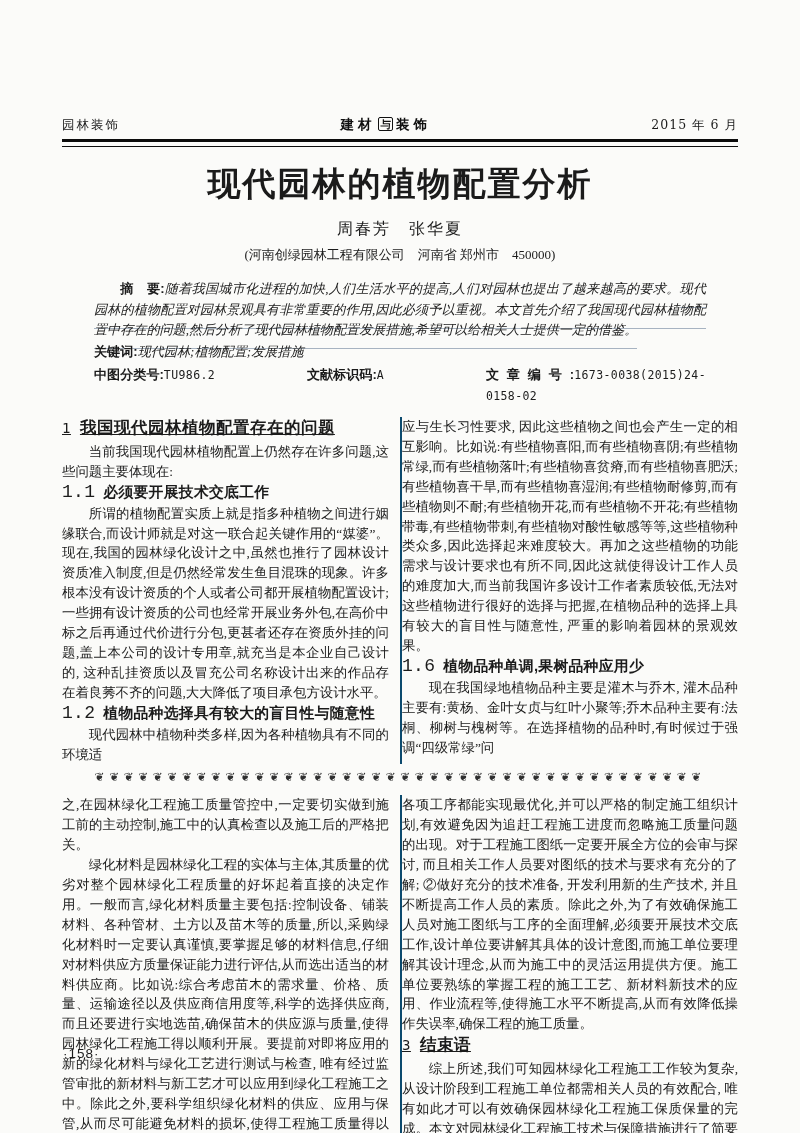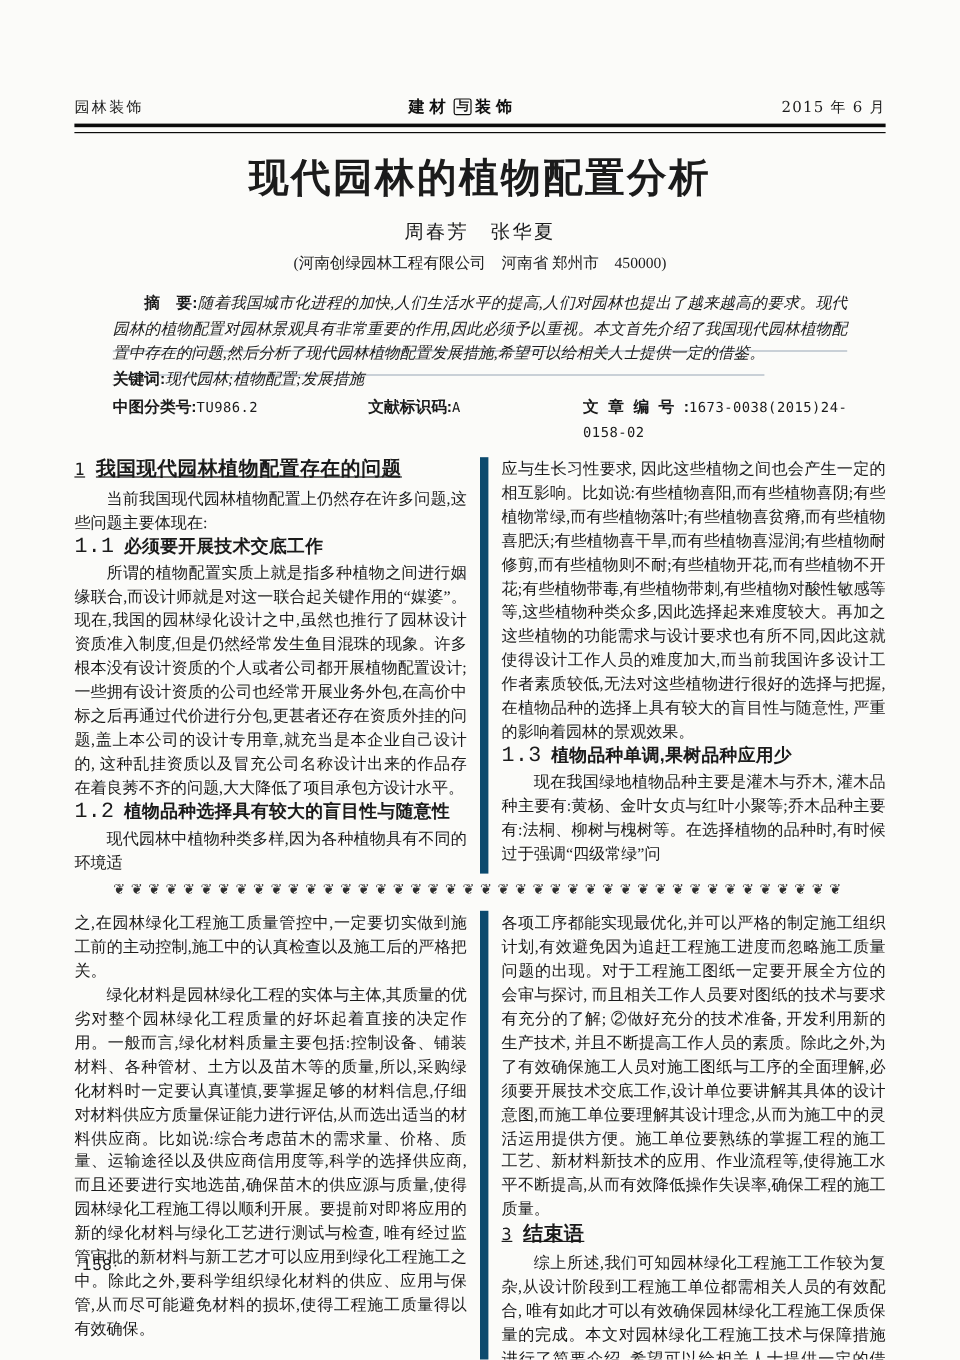--- a/index.html
+++ b/index.html
@@ -12,21 +12,21 @@
   .page {
     position:relative;
     width:800px; height:1133px;
     padding:0 62px;
     box-sizing:border-box;
     overflow:hidden;
   }
   
   .jheader {
     display:flex; justify-content:space-between; align-items:flex-end;
-    padding-top:80px;
+    padding-top:116px;
     font-size:12.5px;
   }
   .jheader .hleft { letter-spacing:2px; }
   .jheader .hright { font-family:"DejaVu Serif",serif; letter-spacing:1px; }
   .jheader .hcenter {
     font-family:"Liberation Sans",sans-serif; font-weight:700;
     font-size:13.5px; letter-spacing:4px; color:#101010;
   }
   .hcenter .boxed {
     display:inline-block; border:1.5px solid #101010; border-radius:2px;
@@ -65,21 +65,21 @@
     font-size:11.5px; letter-spacing:0.4px;
   }
   
   .cols { display:flex; margin-top:11px; }
   .col {
     width:50%; box-sizing:border-box;
     font-size:13.4px; line-height:19.9px;
     text-align:justify;
   }
   .col.cleft  { padding-right:11px; }
-  .col.cright { padding-left:11px; border-left:7px solid #0c4a6e; }
+  .col.cright { border-left:2px solid #0c4a6e; }
   .col p { margin:0; }
   .ind { text-indent:2em; }
   h2.sec {
     font-family:"Liberation Sans",sans-serif; font-weight:700;
     font-size:16.5px; margin:1px 0 3px; letter-spacing:0.5px;text-decoration:underline;
   }
   h2.sec .num { font-family:"DejaVu Sans Mono",monospace; font-weight:400; font-size:14px; margin-right:9px; }
   h3.sub {
     font-family:"Liberation Sans",sans-serif; font-weight:700;
     font-size:14.8px; margin:1px 0 1px; letter-spacing:0.3px;
@@ -129,21 +129,21 @@
     <div class="col cleft">
       <h2 class="sec"><span class="num">1</span><span>我国现代园林植物配置存在的问题</span></h2>
       <p class="ind">当前我国现代园林植物配置上仍然存在许多问题,这些问题主要体现在:</p>
       <h3 class="sub"><span class="num">1.1</span><span>必须要开展技术交底工作</span></h3>
       <p class="ind">所谓的植物配置实质上就是指多种植物之间进行姻缘联合,而设计师就是对这一联合起关键作用的“媒婆”。现在,我国的园林绿化设计之中,虽然也推行了园林设计资质准入制度,但是仍然经常发生鱼目混珠的现象。许多根本没有设计资质的个人或者公司都开展植物配置设计; 一些拥有设计资质的公司也经常开展业务外包,在高价中标之后再通过代价进行分包,更甚者还存在资质外挂的问题,盖上本公司的设计专用章,就充当是本企业自己设计的, 这种乱挂资质以及冒充公司名称设计出来的作品存在着良莠不齐的问题,大大降低了项目承包方设计水平。</p>
       <h3 class="sub"><span class="num">1.2</span><span>植物品种选择具有较大的盲目性与随意性</span></h3>
       <p class="ind">现代园林中植物种类多样,因为各种植物具有不同的环境适</p>
     </div>
     <div class="col cright">
       <p>应与生长习性要求, 因此这些植物之间也会产生一定的相互影响。比如说:有些植物喜阳,而有些植物喜阴;有些植物常绿,而有些植物落叶;有些植物喜贫瘠,而有些植物喜肥沃;有些植物喜干旱,而有些植物喜湿润;有些植物耐修剪,而有些植物则不耐;有些植物开花,而有些植物不开花;有些植物带毒,有些植物带刺,有些植物对酸性敏感等等,这些植物种类众多,因此选择起来难度较大。再加之这些植物的功能需求与设计要求也有所不同,因此这就使得设计工作人员的难度加大,而当前我国许多设计工作者素质较低,无法对这些植物进行很好的选择与把握,在植物品种的选择上具有较大的盲目性与随意性, 严重的影响着园林的景观效果。</p>
-      <h3 class="sub"><span class="num">1.3</span><span>植物品种单调,果树品种应用少</span></h3>
+      <h3 class="sub"><span class="num">1.6</span><span>植物品种单调,果树品种应用少</span></h3>
       <p class="ind">现在我国绿地植物品种主要是灌木与乔木, 灌木品种主要有:黄杨、金叶女贞与红叶小聚等;乔木品种主要有:法桐、柳树与槐树等。在选择植物的品种时,有时候过于强调“四级常绿”问</p>
     </div>
   </div>
 
   <div class="ornaments">❦❦❦❦❦❦❦❦❦❦❦❦❦❦❦❦❦❦❦❦❦❦❦❦❦❦❦❦❦❦❦❦❦❦❦❦❦❦❦❦❦❦</div>
 
   <div class="cols">
     <div class="col cleft">
       <p>之,在园林绿化工程施工质量管控中,一定要切实做到施工前的主动控制,施工中的认真检查以及施工后的严格把关。</p>
       <p class="ind">绿化材料是园林绿化工程的实体与主体,其质量的优劣对整个园林绿化工程质量的好坏起着直接的决定作用。一般而言,绿化材料质量主要包括:控制设备、铺装材料、各种管材、土方以及苗木等的质量,所以,采购绿化材料时一定要认真谨慎,要掌握足够的材料信息,仔细对材料供应方质量保证能力进行评估,从而选出适当的材料供应商。比如说:综合考虑苗木的需求量、价格、质量、运输途径以及供应商信用度等,科学的选择供应商,而且还要进行实地选苗,确保苗木的供应源与质量,使得园林绿化工程施工得以顺利开展。要提前对即将应用的新的绿化材料与绿化工艺进行测试与检查, 唯有经过监管审批的新材料与新工艺才可以应用到绿化工程施工之中。除此之外,要科学组织绿化材料的供应、应用与保管,从而尽可能避免材料的损坏,使得工程施工质量得以有效确保。</p>

